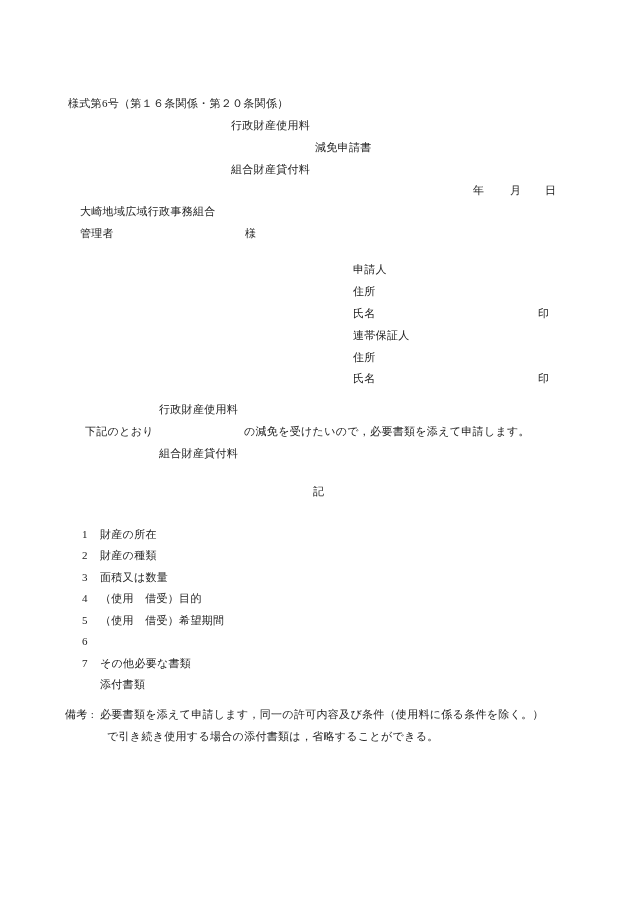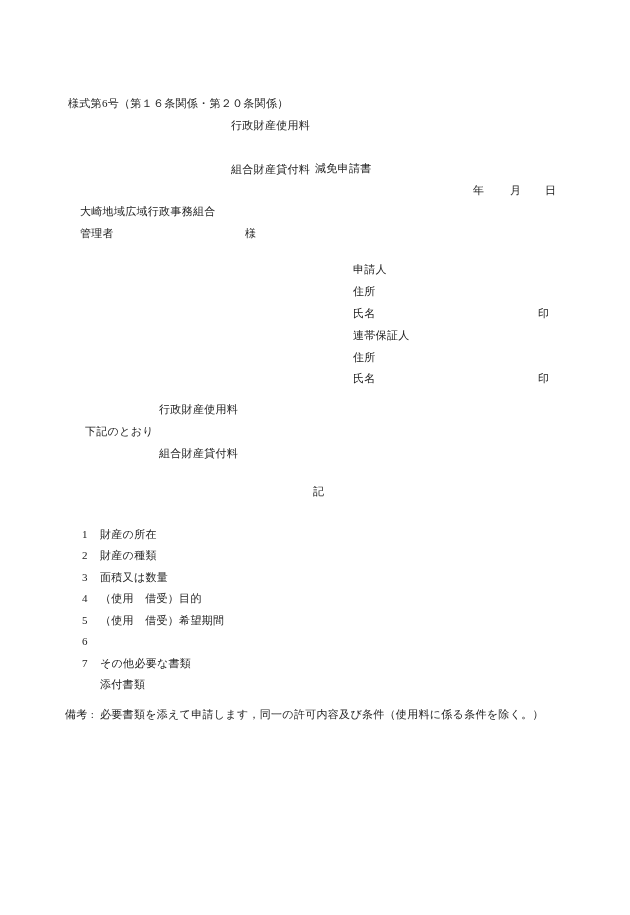--- a/index.html
+++ b/index.html
@@ -25,21 +25,21 @@
   }
 </style>
 </head>
 <body>
 
 <div class="page">
 
   <div class="t" style="left:68px; top:96px;">様式第6号（第１６条関係・第２０条関係）</div>
 
   <div class="t" style="left:231px; top:118px;">行政財産使用料</div>
-  <div class="t" style="left:315px; top:140px;margin-top:21px;">減免申請書</div>
+  <div class="t" style="left:315px; top:140px;">減免申請書</div>
   <div class="t" style="left:231px; top:162px;">組合財産貸付料</div>
 
   <div class="t" style="left:473px; top:183px;">年</div>
   <div class="t" style="left:510px; top:183px;">月</div>
   <div class="t" style="left:545px; top:183px;">日</div>
 
   <div class="t" style="left:80px; top:204px;">大崎地域広域行政事務組合</div>
   <div class="t" style="left:80px; top:226px;">管理者</div>
   <div class="t" style="left:245px; top:226px;">様</div>
 
@@ -47,20 +47,21 @@
   <div class="t" style="left:353px; top:284px;">住所</div>
   <div class="t" style="left:353px; top:306px;">氏名</div>
   <div class="t" style="left:538px; top:306px;">印</div>
   <div class="t" style="left:353px; top:328px;">連帯保証人</div>
   <div class="t" style="left:353px; top:350px;">住所</div>
   <div class="t" style="left:353px; top:371px;">氏名</div>
   <div class="t" style="left:538px; top:371px;">印</div>
 
   <div class="t" style="left:159px; top:402px;">行政財産使用料</div>
   <div class="t" style="left:85px; top:424px;">下記のとおり</div>
+  <div class="t" style="left:244px; top:424px;">の減免を受けたいので，必要書類を添えて申請します。</div>
   <div class="t" style="left:159px; top:446px;">組合財産貸付料</div>
 
   <div class="t" style="left:313px; top:484px;">記</div>
 
   <div class="t" style="left:82px; top:527px;">1</div>
   <div class="t" style="left:100px; top:527px;">財産の所在</div>
 
   <div class="t" style="left:82px; top:548px;">2</div>
   <div class="t" style="left:100px; top:548px;">財産の種類</div>
 
@@ -75,14 +76,15 @@
 
   <div class="t" style="left:82px; top:634px;">6</div>
 
   <div class="t" style="left:82px; top:656px;">7</div>
   <div class="t" style="left:100px; top:656px;">その他必要な書類</div>
 
   <div class="t" style="left:100px; top:677px;">添付書類</div>
 
   <div class="t" style="left:65px; top:707px;">備考 :</div>
   <div class="t" style="left:100px; top:707px;">必要書類を添えて申請します，同一の許可内容及び条件（使用料に係る条件を除く。）</div>
+  <div class="t" style="left:107px; top:729px;">で引き続き使用する場合の添付書類は，省略することができる。</div>
 
 </div>
 
 </body></html>

